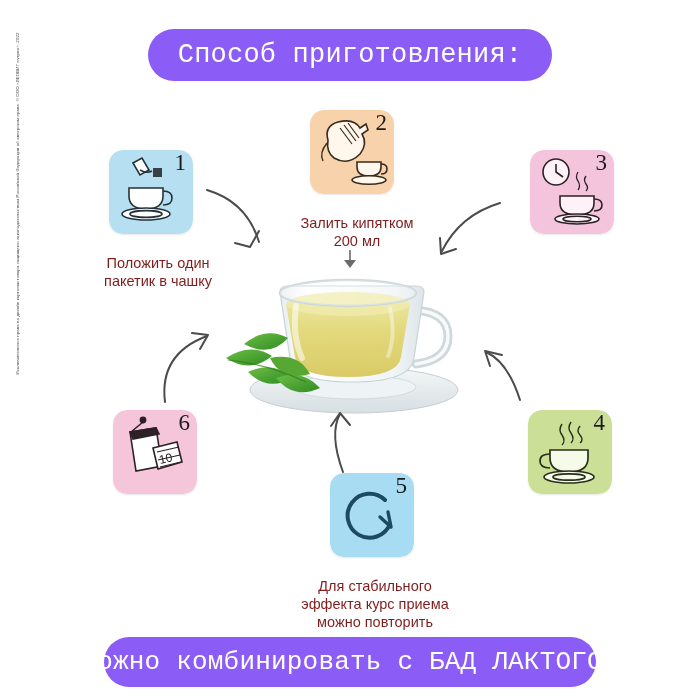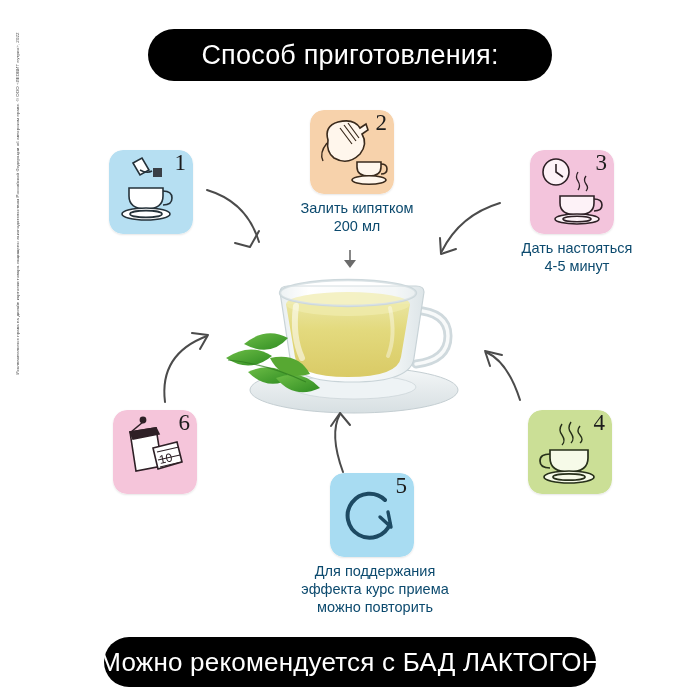--- a/index.html
+++ b/index.html
@@ -8,27 +8,28 @@
     background:#ffffff;
     font-family:"Liberation Sans","DejaVu Sans",sans-serif;
     color:#222;
     position:relative;
   }
   #stage{position:absolute;left:0;top:0;width:700px;height:700px;}
 
   
   .banner{
     position:absolute;
-    background:#000000;
+    background:#8b5cf6;
     border-radius:26px;
     color:#ffffff;
     display:flex;align-items:center;justify-content:center;
     font-size:27px;
     letter-spacing:.2px;
     white-space:nowrap;
+    font-family:Liberation Mono, monospace;
   }
   #banner-top{left:148px;top:29px;width:404px;height:52px;}
   #banner-bottom{left:104px;top:637px;width:492px;height:50px;font-size:26px;}
 
   
   #copyright{
     position:absolute;left:-132px;top:222px;
     width:300px;
     transform:rotate(-90deg);
     transform-origin:center center;
@@ -50,25 +51,25 @@
     box-shadow:0 1px 2px rgba(0,0,0,.10);
   }
   .tile svg{position:absolute;left:0;top:0;width:84px;height:84px;}
   .num{
     position:absolute;right:7px;top:1px;
     font-size:23px;color:#1c1c1c;
     font-family:"Liberation Serif","DejaVu Serif",serif;
     line-height:1;
   }
   .caption{
-    margin-top:6px;
+    margin-top:21px;
     font-size:14.5px;
     line-height:1.23;
     text-align:center;
-    color:#0c4a6e;
+    color:#7f1d1d;
     white-space:pre-line;
   }
 
   
   #step1{left:63px;top:150px;width:190px;}
   #step1 .tile{margin:0 auto 0 46px;}
   #step2{left:262px;top:110px;width:190px;}
   #step2 .tile{margin:0 auto 0 48px;}
   #step3{left:484px;top:150px;width:186px;}
   #step3 .tile{margin:0 auto 0 46px;}
@@ -180,20 +181,22 @@
           <path d="M31 20 q7 4 12 1"></path>
           <rect x="44" y="18" width="9" height="9" fill="#3a3f46" stroke="none"></rect>
           <path d="M20 38 h34 v8 q0 13 -17 13 q-17 0 -17 -13 z" fill="#ffffff"></path>
           <path d="M54 41 q9 0 9 7 q0 7 -9 7"></path>
           <ellipse cx="37" cy="64" rx="24" ry="6" fill="#ffffff"></ellipse>
           <ellipse cx="37" cy="64" rx="16" ry="3.4" fill="none"></ellipse>
         </g>
       </svg>
       <div class="num">1</div>
     </div>
+    <div class="caption">Положить один
+пакетик в чашку</div>
   </div>
 
   <div class="step" id="step2">
     <div class="tile">
       <svg viewBox="0 0 84 84">
         <rect x="0" y="0" width="84" height="84" rx="14" fill="#f7d2ab"></rect>
         <g fill="none" stroke="#3a2a1c" stroke-width="1.6">
           <path d="M18 30 q-4 -14 10 -18 q16 -4 22 6 l6 -4 l2 6 l-6 4 q6 10 -2 20 q-12 12 -26 4 q-8 -6 -6 -18 z" fill="#fff6ec"></path>
           <path d="M30 18 l12 16 M34 15 l12 16 M38 13 l11 15" stroke-width="1.2"></path>
           <path d="M17 33 q-8 10 -4 18" stroke-width="1.4"></path>
@@ -218,22 +221,20 @@
           <path d="M48 22 q-3 5 0 9 q3 5 0 9" stroke-width="1.3"></path>
           <path d="M56 26 q-3 4 0 8 q3 4 0 7" stroke-width="1.3"></path>
           <path d="M30 46 h34 v7 q0 12 -17 12 q-17 0 -17 -12 z" fill="#fdf2f7"></path>
           <path d="M64 49 q8 0 8 6 q0 6 -8 6"></path>
           <ellipse cx="47" cy="69" rx="22" ry="5" fill="#fdf2f7"></ellipse>
           <ellipse cx="47" cy="69" rx="14" ry="2.8" fill="none"></ellipse>
         </g>
       </svg>
       <div class="num">3</div>
     </div>
-    <div class="caption">Дать настояться
-4-5 минут</div>
   </div>
 
   <div class="step" id="step4">
     <div class="tile">
       <svg viewBox="0 0 84 84">
         <rect x="0" y="0" width="84" height="84" rx="14" fill="#cbdf96"></rect>
         <g fill="none" stroke="#27301a" stroke-width="1.7">
           <path d="M34 14 q-4 6 0 11 q4 6 0 10" stroke-width="1.4"></path>
           <path d="M43 12 q-4 6 0 11 q4 6 0 10" stroke-width="1.4"></path>
           <path d="M52 16 q-4 5 0 9 q4 5 0 8" stroke-width="1.4"></path>
@@ -251,21 +252,21 @@
     <div class="tile">
       <svg viewBox="0 0 84 84">
         <rect x="0" y="0" width="84" height="84" rx="14" fill="#a8dcf2"></rect>
         <g fill="none" stroke="#1d4a63" stroke-width="4" stroke-linecap="round">
           <path d="M55 27 a22 22 0 1 0 5 24"></path>
           <path d="M50 44 l11 10 l-3 -15" stroke-width="3.4" stroke-linejoin="round"></path>
         </g>
       </svg>
       <div class="num">5</div>
     </div>
-    <div class="caption">Для поддержания
+    <div class="caption">Для стабильного
 эффекта курс приема
 можно повторить</div>
   </div>
 
   <div class="step" id="step6">
     <div class="tile">
       <svg viewBox="0 0 84 84">
         <rect x="0" y="0" width="84" height="84" rx="14" fill="#f5c5da"></rect>
         <g fill="none" stroke="#2e2026" stroke-width="1.6">
           <circle cx="30" cy="10" r="2.6" fill="#2e2026"></circle>
@@ -275,16 +276,16 @@
           <path d="M40 38 l24 -6 l5 20 l-24 7 z" fill="#ffffff"></path>
           <path d="M44 42 l22 -5 M45 50 l22 -5 M47 57 l21 -5" stroke-width="1.1"></path>
           <text x="47" y="54" font-size="12" fill="#2e2026" stroke="none" font-family="Liberation Sans, sans-serif" transform="rotate(-12 47 54)">10</text>
         </g>
       </svg>
       <div class="num">6</div>
     </div>
   </div>
 
   <div class="banner" id="banner-bottom">
-    <span>Можно рекомендуется с БАД ЛАКТОГОН</span>
+    <span>Можно комбинировать с БАД ЛАКТОГОН</span>
   </div>
 
 </div>
 
 </body></html>

